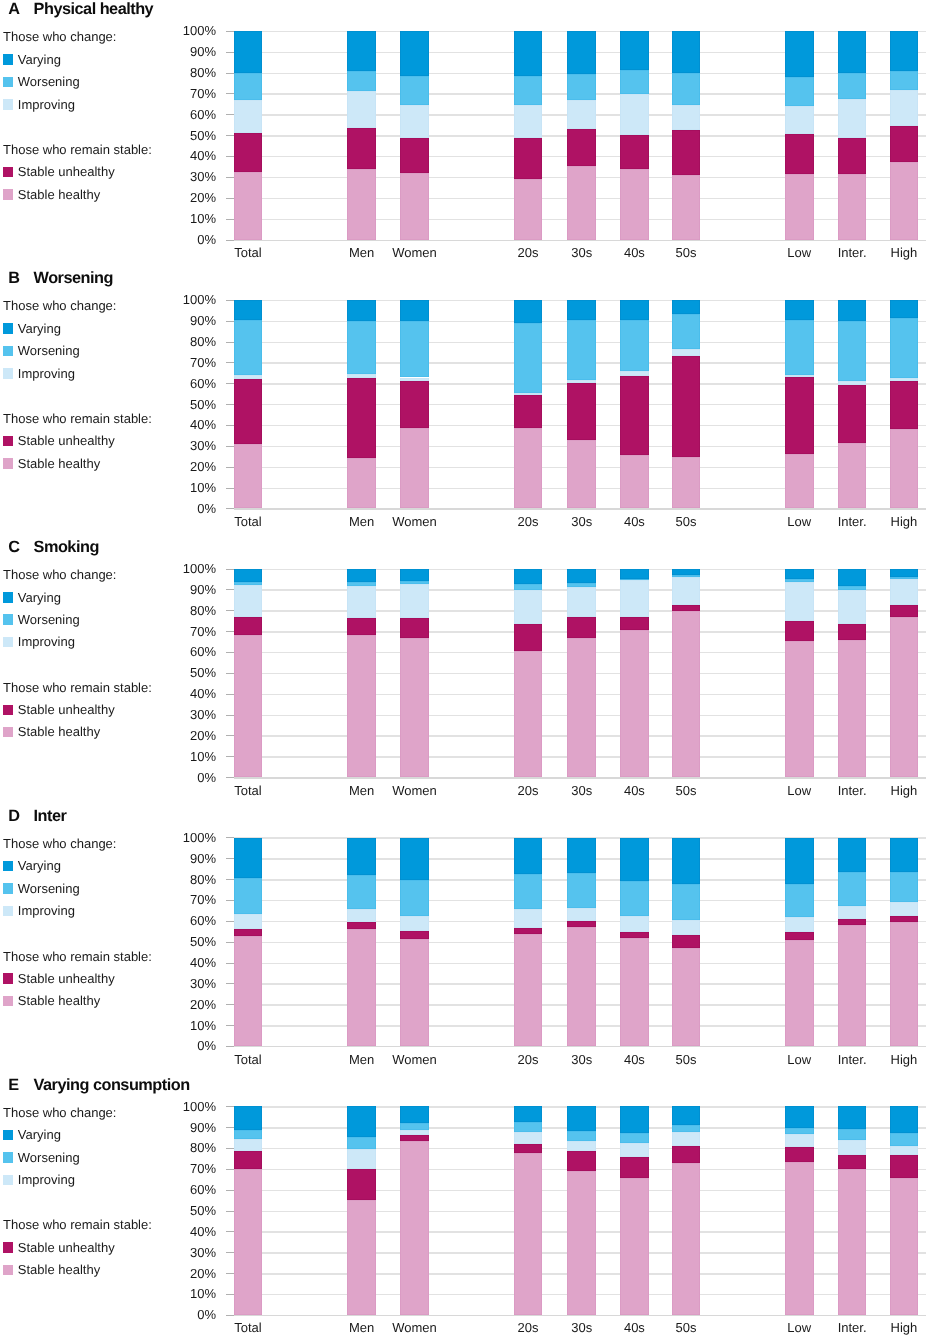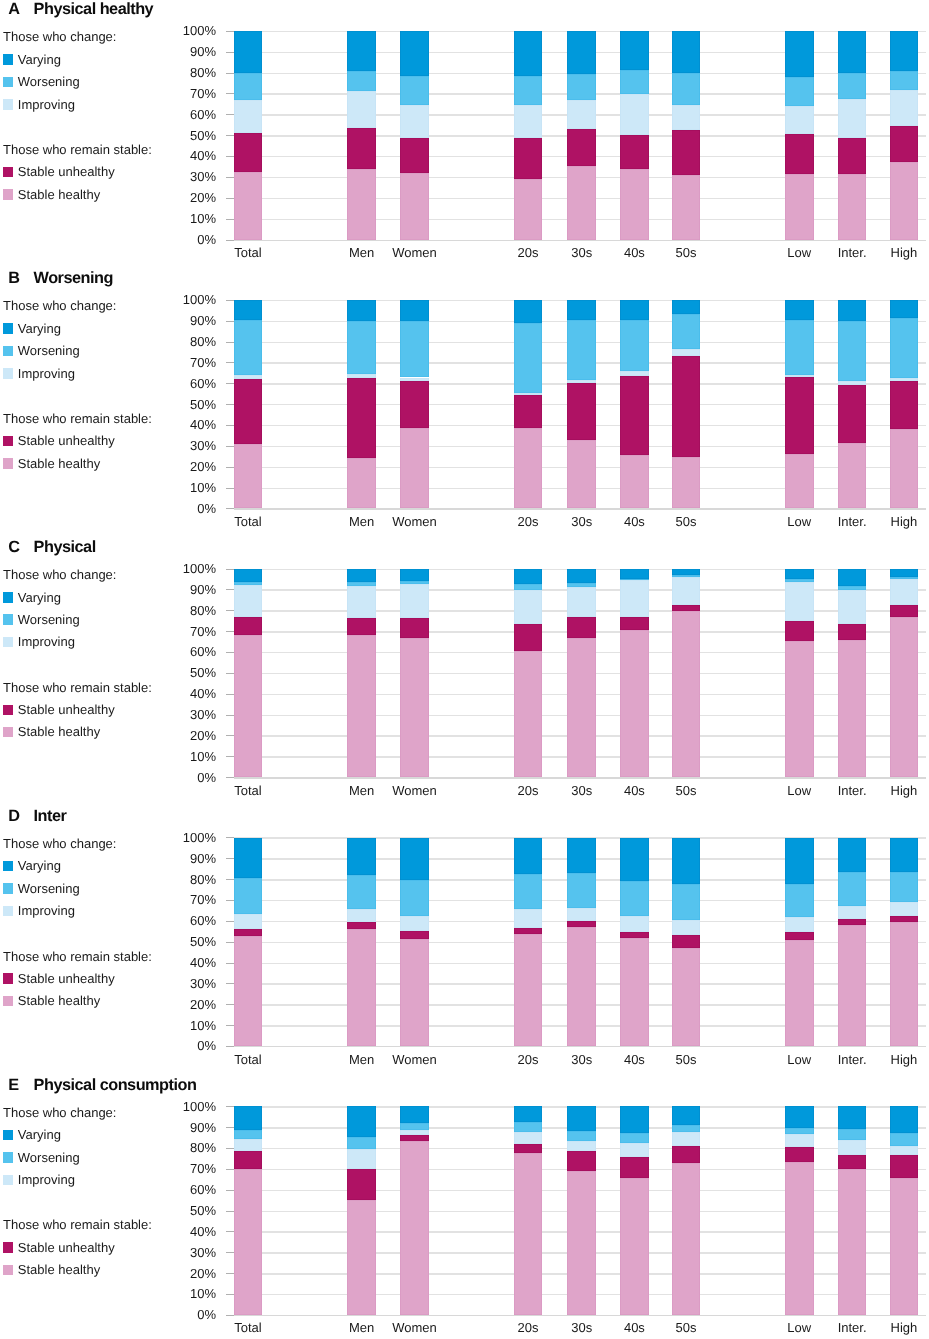--- a/index.html
+++ b/index.html
@@ -312,21 +312,21 @@
         <div class="seg" style="background: rgb(175, 18, 100); box-shadow: rgb(158, 11, 89) 0px 0px 0px 0.55px inset; bottom: 79.8938px; height: 47.978px;"></div>
         <div class="seg" style="background: rgb(205, 232, 248); box-shadow: rgb(195, 225, 244) 0px 0px 0px 0.55px inset; bottom: 127.872px; height: 2.9204px;"></div>
         <div class="seg" style="background: rgb(85, 195, 238); box-shadow: rgb(66, 184, 233) 0px 0px 0px 0.55px inset; bottom: 130.792px; height: 59.2424px;"></div>
         <div class="seg" style="background: rgb(0, 153, 219); box-shadow: rgb(0, 137, 201) 0px 0px 0px 0.55px inset; bottom: 190.035px; height: 18.5654px;"></div>
       </div>
       <div class="xlab" style="left: 863.9px; width: 80px; top: 514.9px;">High</div>
     </div>
     <div class="panel">
       <div class="ptitle" style="left: 8.2px; top: 538.1px;">
         <span class="plet">C</span>
-        <span class="ptxt">Physical</span>
+        <span class="ptxt">Smoking</span>
       </div>
       <div class="lhead" style="left: 3px; top: 567.1px;">Those who change:</div>
       <div class="litem" style="left: 2.8px; top: 589.5px;">
         <span class="sw" style="background: rgb(0, 153, 219);"></span>
         <span class="lbl">Varying</span>
       </div>
       <div class="litem" style="left: 2.8px; top: 611.9px;">
         <span class="sw" style="background: rgb(85, 195, 238);"></span>
         <span class="lbl">Worsening</span>
       </div>
@@ -594,21 +594,21 @@
         <div class="seg" style="background: rgb(175, 18, 100); box-shadow: rgb(158, 11, 89) 0px 0px 0px 0.55px inset; bottom: 124.326px; height: 6.0494px;"></div>
         <div class="seg" style="background: rgb(205, 232, 248); box-shadow: rgb(195, 225, 244) 0px 0px 0px 0.55px inset; bottom: 130.375px; height: 13.3504px;"></div>
         <div class="seg" style="background: rgb(85, 195, 238); box-shadow: rgb(66, 184, 233) 0px 0px 0px 0.55px inset; bottom: 143.725px; height: 30.247px;"></div>
         <div class="seg" style="background: rgb(0, 153, 219); box-shadow: rgb(0, 137, 201) 0px 0px 0px 0.55px inset; bottom: 173.972px; height: 34.6276px;"></div>
       </div>
       <div class="xlab" style="left: 863.9px; width: 80px; top: 1052.5px;">High</div>
     </div>
     <div class="panel">
       <div class="ptitle" style="left: 8.2px; top: 1075.8px;">
         <span class="plet">E</span>
-        <span class="ptxt">Physical consumption</span>
+        <span class="ptxt">Varying consumption</span>
       </div>
       <div class="lhead" style="left: 3px; top: 1104.8px;">Those who change:</div>
       <div class="litem" style="left: 2.8px; top: 1127.2px;">
         <span class="sw" style="background: rgb(0, 153, 219);"></span>
         <span class="lbl">Varying</span>
       </div>
       <div class="litem" style="left: 2.8px; top: 1149.6px;">
         <span class="sw" style="background: rgb(85, 195, 238);"></span>
         <span class="lbl">Worsening</span>
       </div>

